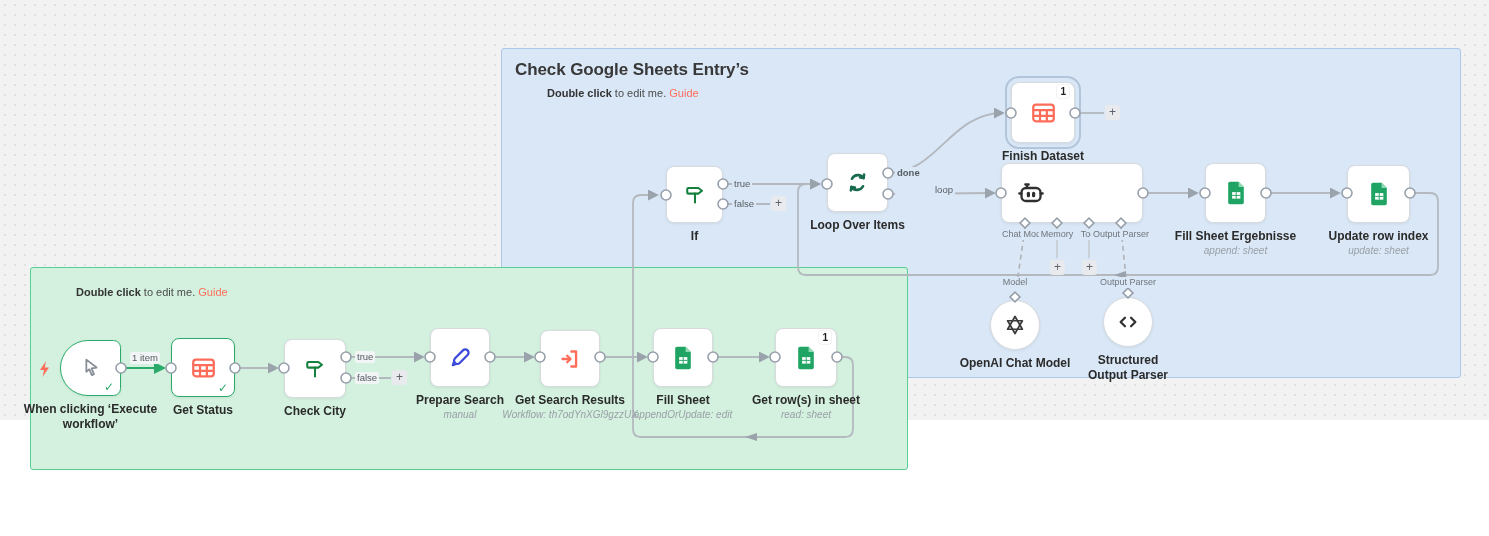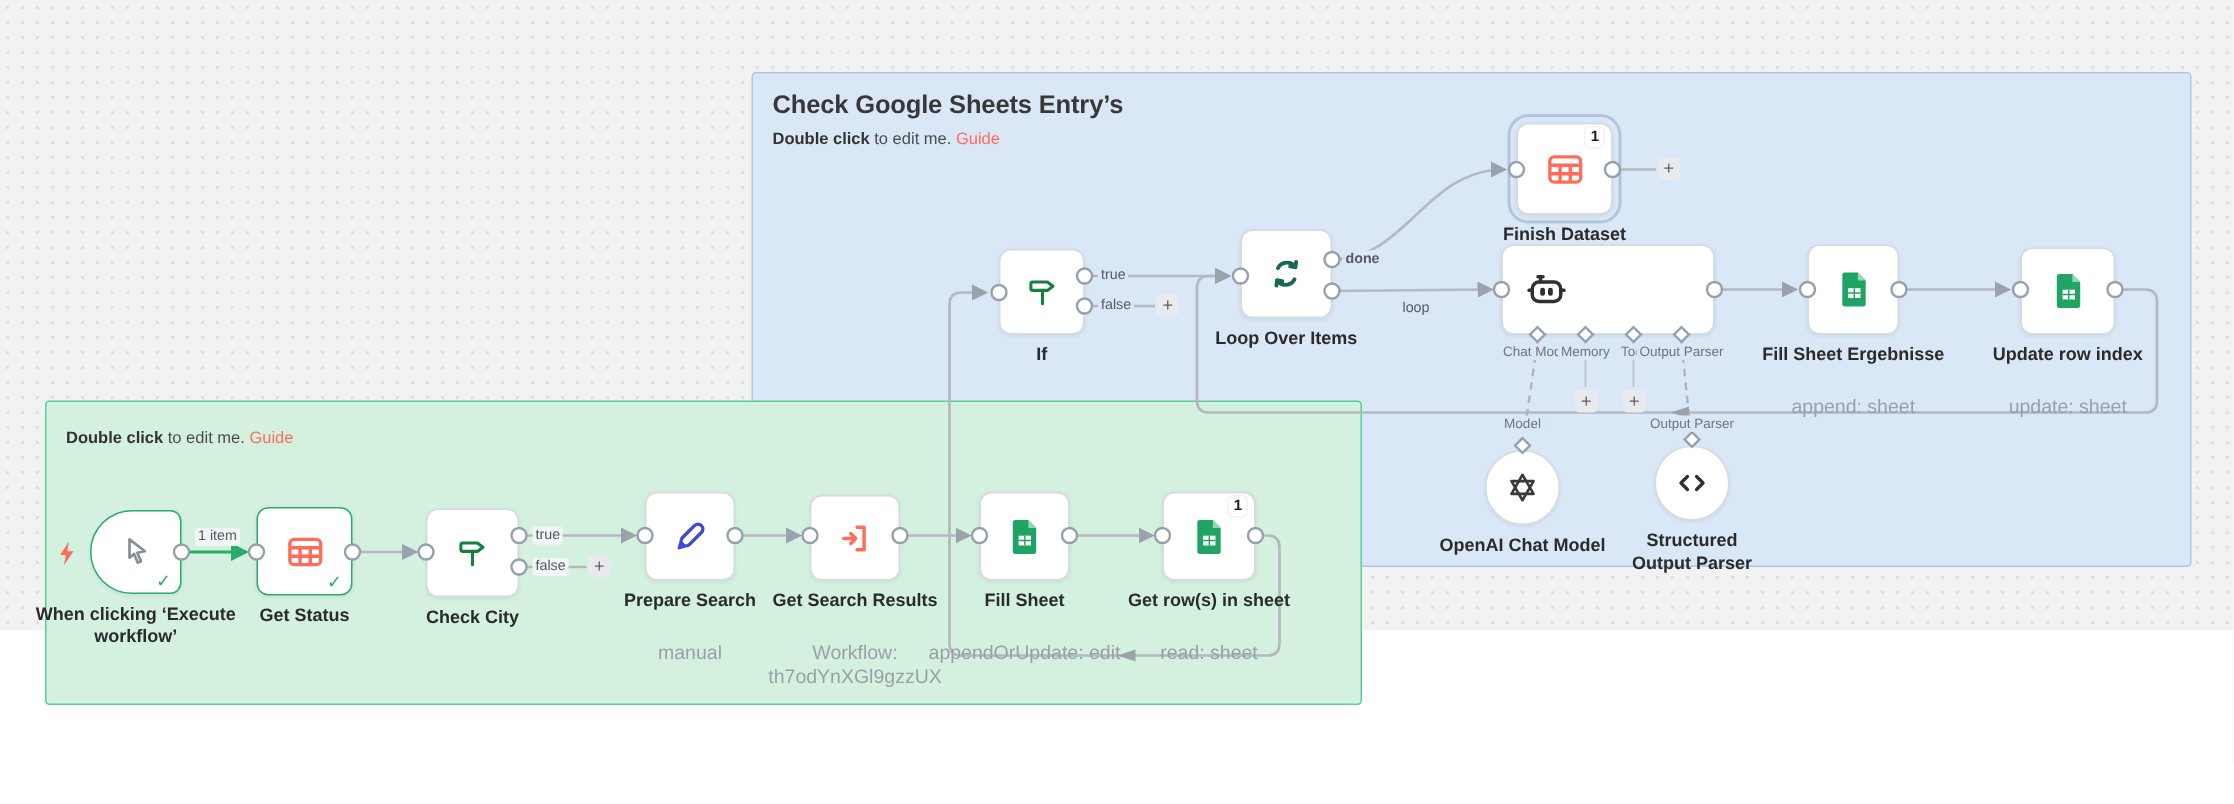--- a/index.html
+++ b/index.html
@@ -4,37 +4,37 @@
 <style>
   html,body{margin:0;padding:0;}
   body{width:1489px;height:536px;overflow:hidden;font-family:"Liberation Sans","DejaVu Sans",sans-serif;}
   #canvas{position:relative;width:1489px;height:420px;background-color:#f2f2f3;
     background-image:radial-gradient(circle,#e0e0e2 1px,transparent 1.3px);
     background-size:10px 10px;}
   .sticky{position:absolute;border-radius:3px;box-sizing:border-box;padding:11px 13px;}
   .sticky.blue{left:501px;top:48px;width:960px;height:330px;background:#d9e7f6;border:1px solid #abc8e8;z-index:1;}
   .sticky.green{left:30px;top:267px;width:878px;height:203px;background:#d3f1de;border:1.5px solid #57d093;z-index:2;}
   .sticky-title{font-size:17px;font-weight:700;color:#383838;letter-spacing:-0.1px;}
-  .sticky-hint{margin-top:7px;font-size:11px;color:#4c4c4c;}
+  .sticky-hint{margin-top:7px;font-size:11px;color:#4c4c4c;margin-left:32px;}
   .sticky-hint b{color:#333;}
   .guide-link{color:#ff6d5a;text-decoration:none;cursor:pointer;}
   #wires{position:absolute;left:0;top:0;z-index:3;pointer-events:none;}
   #ports{position:absolute;left:0;top:0;z-index:6;pointer-events:none;}
   .node{position:absolute;background:#fff;border:1px solid #d8dade;border-radius:8px;
     box-shadow:0 1px 3px rgba(40,45,60,.08);z-index:5;box-sizing:border-box;cursor:pointer;}
   .node.trigger{border-radius:30px 8px 8px 30px;}
   .node.circle{border-radius:50%;}
   .node.executed{border:1.5px solid #2bab6b;}
   .node.selected{outline:2px solid #b3c5da;outline-offset:4px;}
   .icon{position:absolute;inset:0;display:flex;align-items:center;justify-content:center;}
   .badge{position:absolute;top:2px;right:5px;background:#fff;border-radius:3px;padding:0 3px;
     font-size:10px;font-weight:700;color:#1f1f1f;line-height:13px;box-shadow:0 0 0 1px rgba(0,0,0,.05);}
   .check{position:absolute;right:6px;bottom:2px;color:#2bab6b;font-weight:700;font-size:12px;line-height:12px;}
   .nlabel{position:absolute;text-align:center;font-size:12px;font-weight:600;color:#2b2b2b;line-height:1.25;z-index:5;}
-  .nsub{font-size:13px;font-weight:400;color:#9aa0a8;margin-top:19px;}
+  .nsub{font-size:10px;font-weight:400;color:#9aa0a8;margin-top:1px;font-style:italic;}
   .wname{position:absolute;left:46px;top:0;height:100%;display:flex;align-items:center;
     font-size:12.5px;font-weight:600;color:#2b2b2b;}
   .chip{position:absolute;z-index:7;font-size:9.5px;color:#565b62;background:rgba(242,244,246,.95);
     padding:0 2px;border-radius:2px;line-height:12px;}
   .chip.on-blue{background:#d9e7f6;}
   .aiport{position:absolute;z-index:7;font-size:9px;color:#70757c;background:#d9e7f6;
     padding:0 2px;line-height:11px;transform:translateX(-50%);white-space:nowrap;}
   .plus{position:absolute;z-index:6;width:15px;height:15px;background:#e8eaed;border-radius:3px;
     color:#5d626b;font-size:12px;font-weight:500;line-height:15px;text-align:center;cursor:pointer;}
   #bolt{position:absolute;left:37px;top:360px;z-index:5;}
@@ -304,21 +304,21 @@
         <div>Structured Output Parser</div>
       </div>
     </div>
 
   <div class="chip" style="left:130px;top:352px;">1 item</div>
   <div class="chip" style="left:355px;top:351px;">true</div>
   <div class="chip" style="left:355px;top:372px;">false</div>
   <div class="chip on-blue" style="left:732px;top:178px;">true</div>
   <div class="chip on-blue" style="left:732px;top:198px;">false</div>
   <div class="chip on-blue" style="left:895px;top:167px;font-weight:bold;">done</div>
-  <div class="chip on-blue" style="left:895px;top:200px;padding-left:40px;">loop</div>
+  <div class="chip on-blue" style="left:895px;top:184px;padding-left:40px;">loop</div>
 
   <div class="aiport" style="left:1025px;top:229px;z-index:7;">Chat Model</div>
   <div class="aiport" style="left:1057px;top:229px;z-index:8;">Memory</div>
   <div class="aiport" style="left:1089px;top:229px;z-index:9;">Tool</div>
   <div class="aiport" style="left:1121px;top:229px;z-index:10;">Output Parser</div>
   <div class="aiport" style="left:1015px;top:277px;">Model</div>
   <div class="aiport" style="left:1128px;top:277px;">Output Parser</div>
 
   <div class="plus" style="left:392px;top:370px;">+</div>
   <div class="plus" style="left:771px;top:196px;">+</div>

